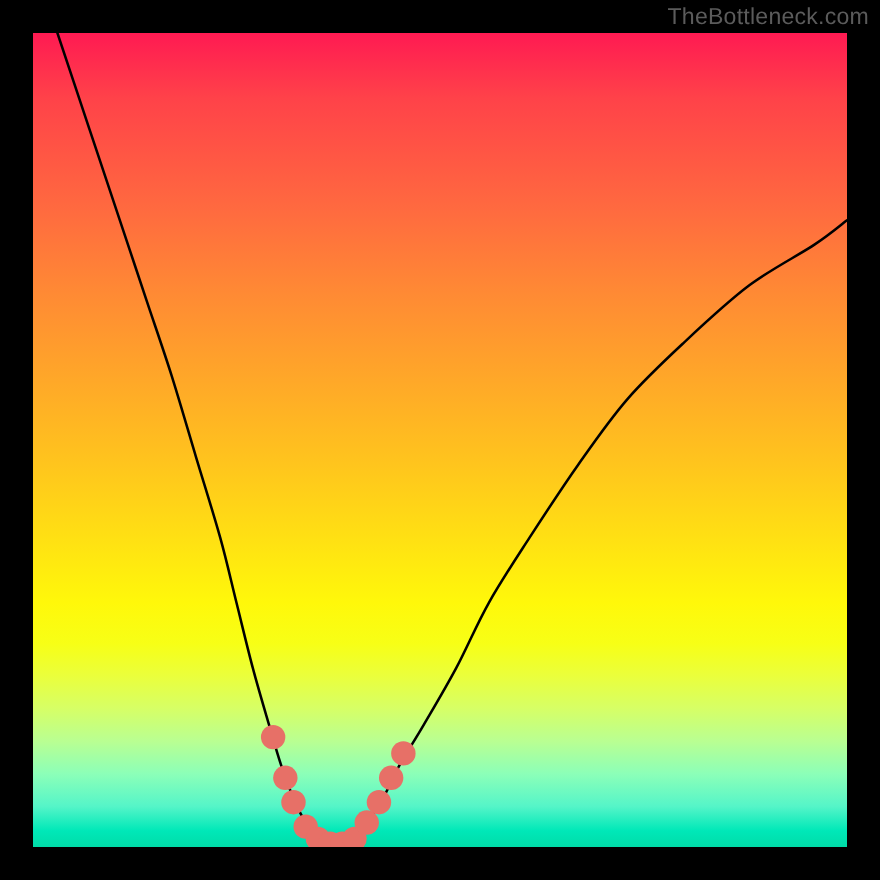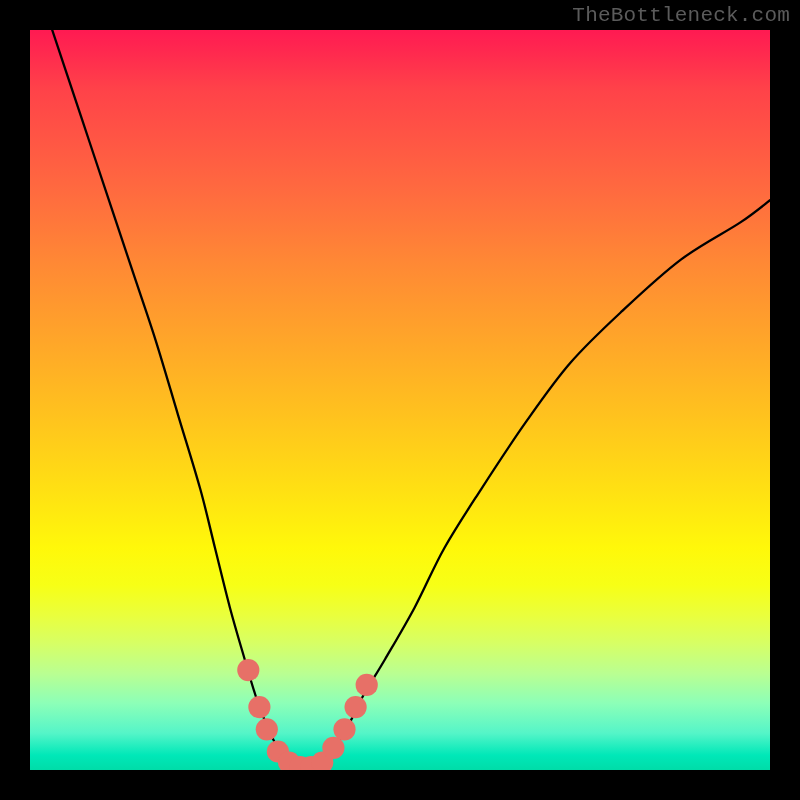--- a/index.html
+++ b/index.html
@@ -9,21 +9,20 @@
     height: 800px;
     overflow: hidden;
     background: #000;
     font-family: Arial, Helvetica, sans-serif;
   }
   .frame {
     position: absolute;
     left: 0; top: 0;
     width: 800px; height: 800px;
     background: #000;
-    font-family: Liberation Mono, monospace;
   }
   .plot {
     position: absolute;
     left: 30px;
     top: 30px;
     width: 740px;
     height: 740px;
     background: linear-gradient(to bottom,
       #ff1a52 0%,
       #ff4249 8%,

